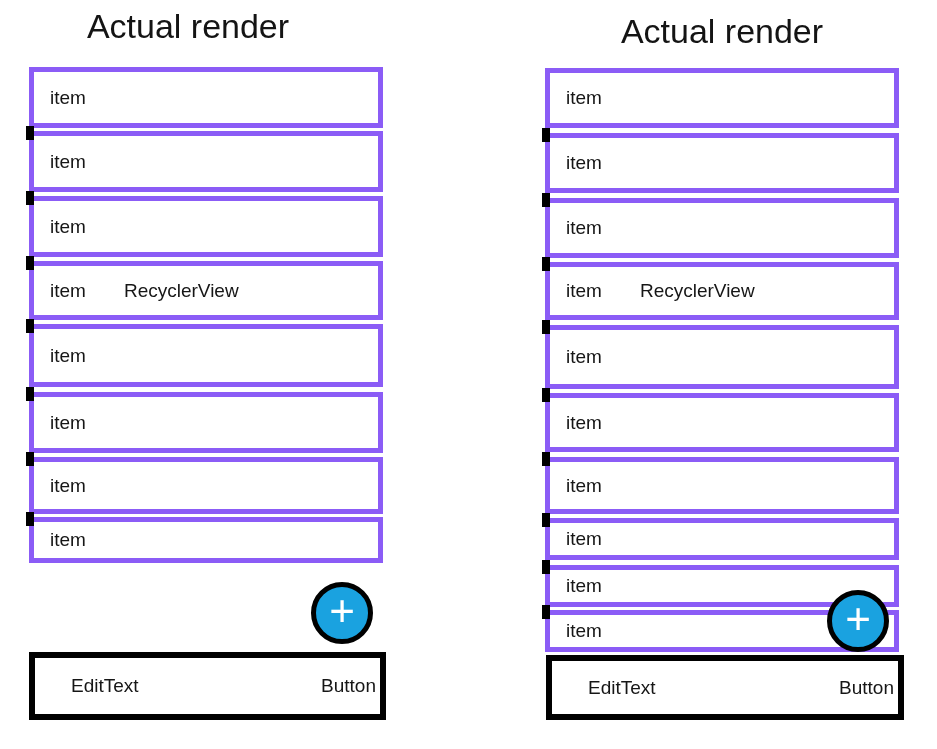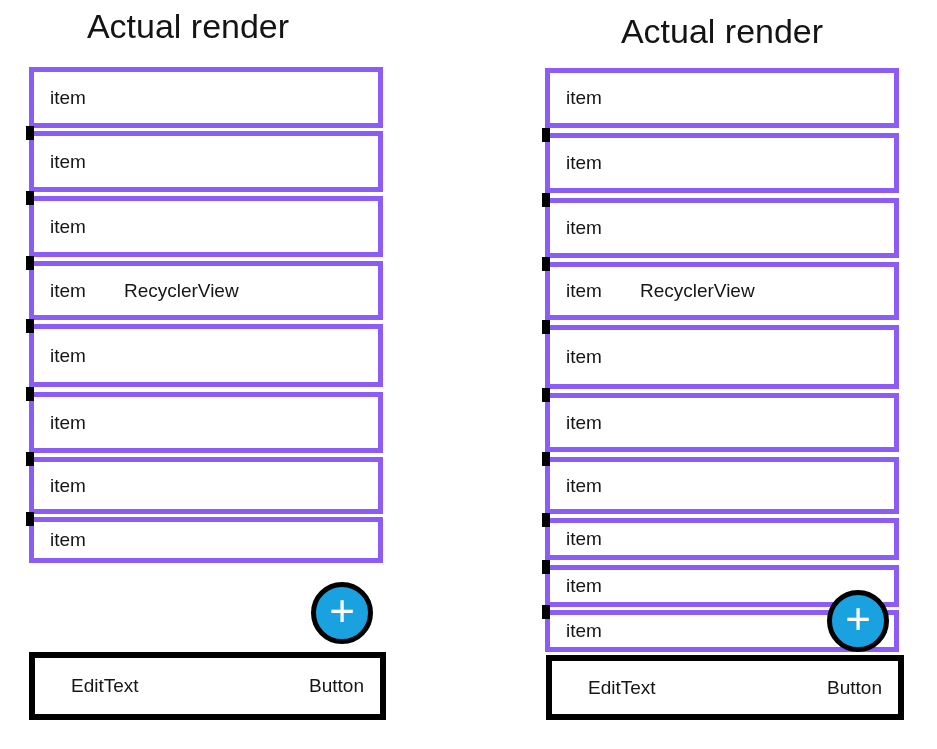--- a/index.html
+++ b/index.html
@@ -62,21 +62,21 @@
   }
   .bar{
     position:absolute;
     box-sizing:border-box;
     border:6px solid #000;
     background:#fff;
     display:flex;
     align-items:center;
     justify-content:space-between;
     padding-left:36px;
-    padding-right:16px;
+    padding-right:4px;
     font-size:19px;
   }
   .bar span{white-space:nowrap;}
 </style>
 </head>
 <body>
 
 <div id="canvas">
 
   <section class="panel">

